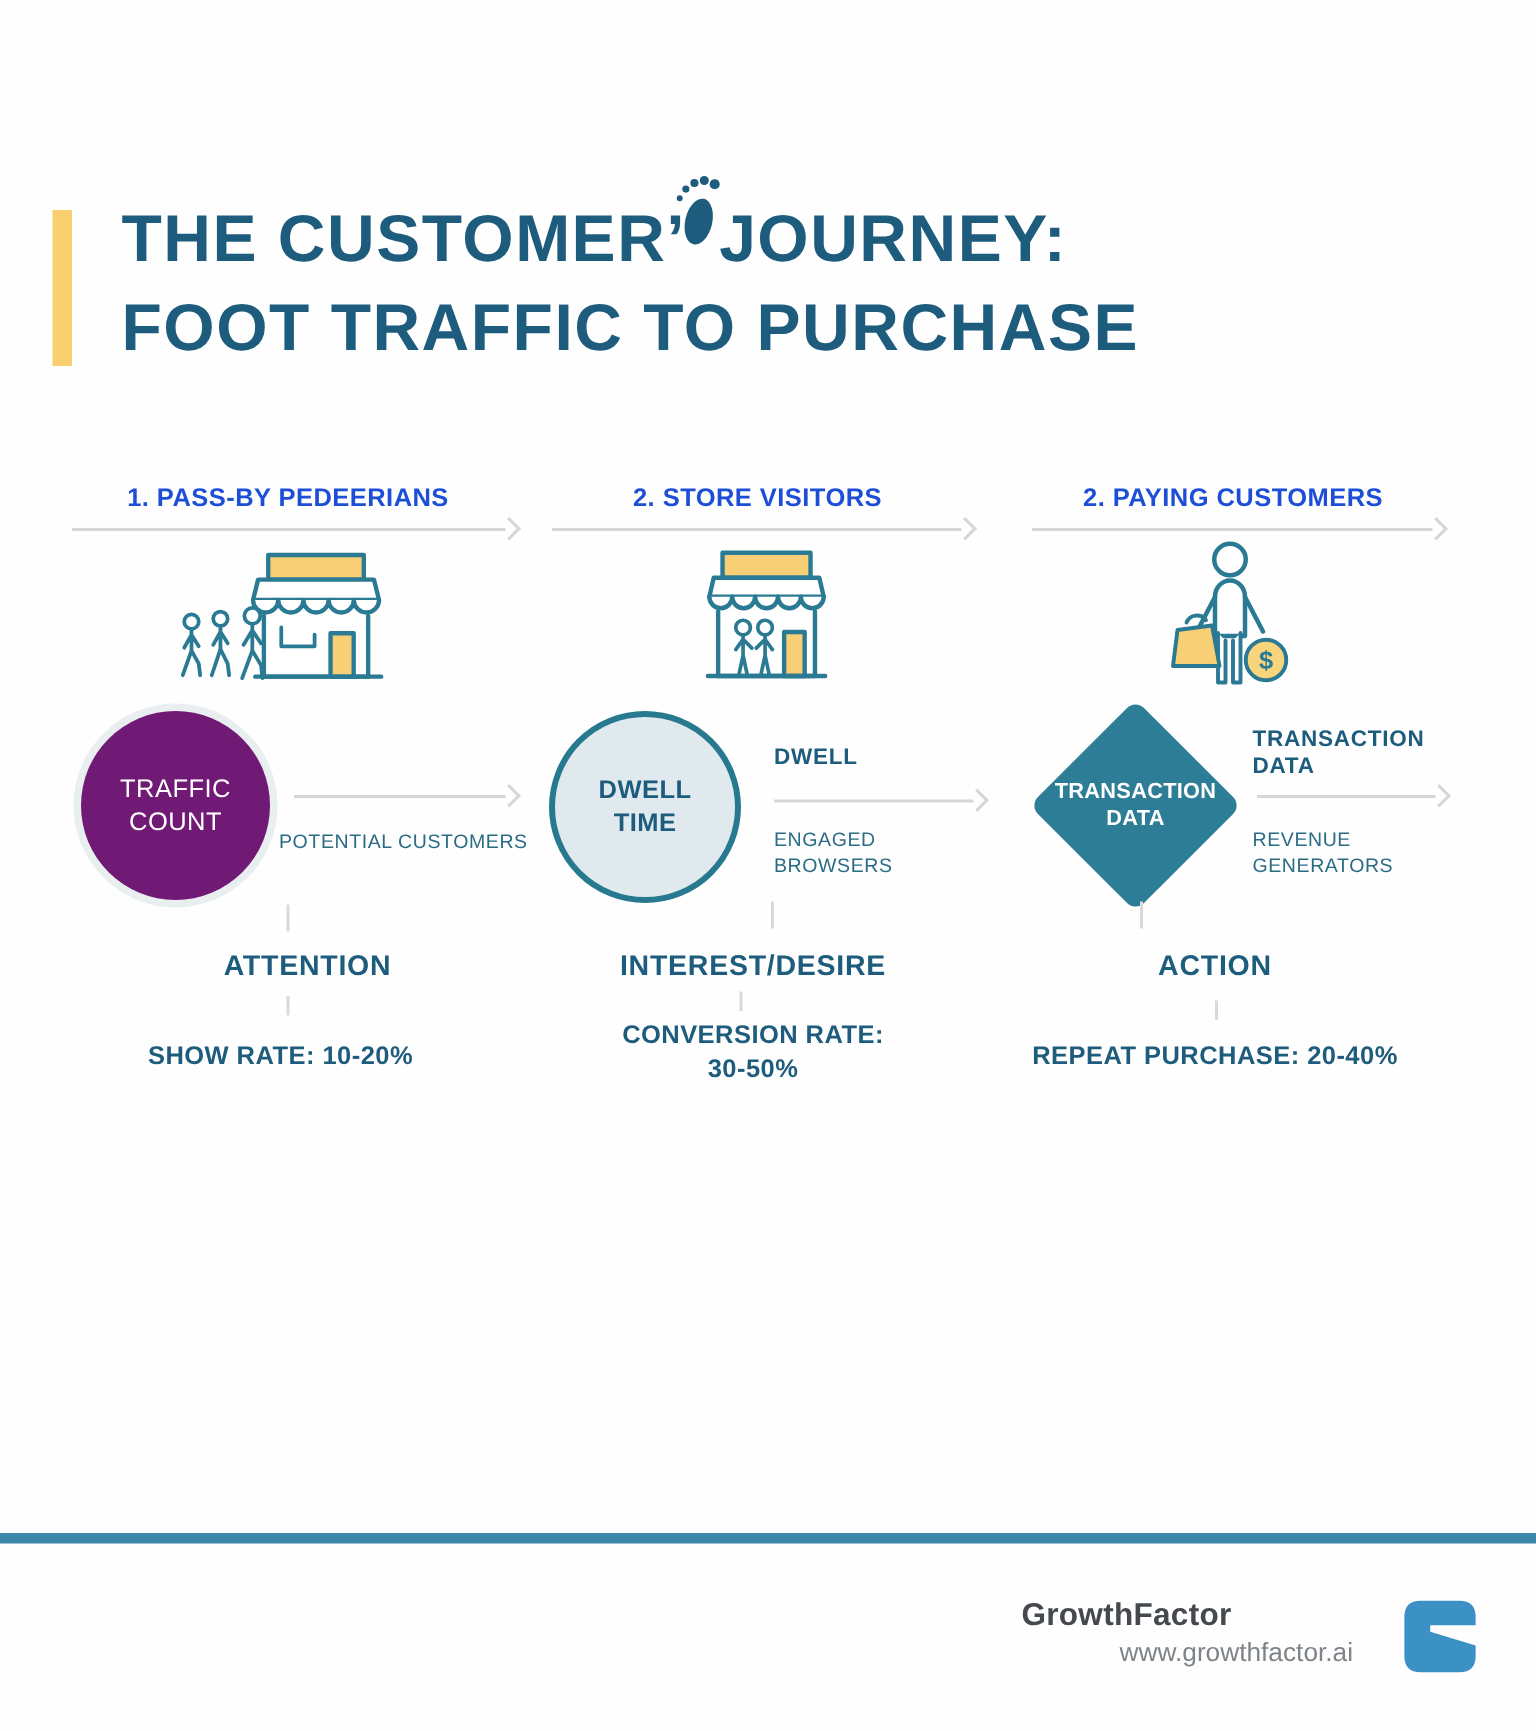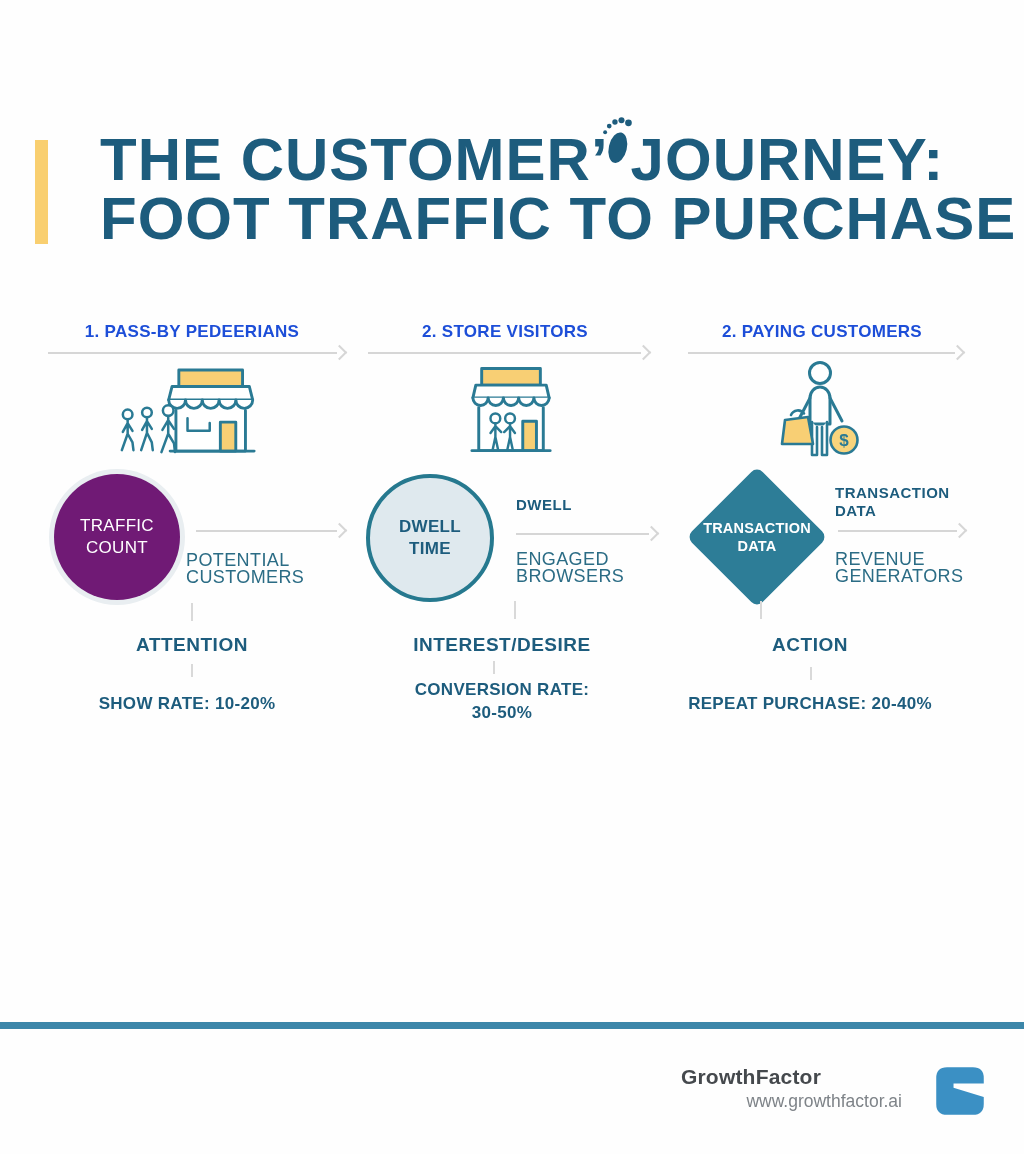--- a/index.html
+++ b/index.html
@@ -2,21 +2,21 @@
 <html><head>
 <meta charset="utf-8">
 <style>
   html,body{margin:0;padding:0;background:#ffffff;}
   #canvas{position:relative;width:1024px;height:1154px;background:#fefefe;overflow:hidden;
           font-family:"Liberation Sans",sans-serif;}
   .abs{position:absolute;}
 
   
   .accent-bar{left:35px;top:140px;width:13px;height:104px;background:#f9cf70;}
-  .title{left:100px;top:130px;color:#1d5c7d;font-weight:700;font-size:60px;line-height:59px;letter-spacing:1px;}
+  .title{left:81px;top:130px;color:#1d5c7d;font-weight:700;font-size:44px;line-height:59px;letter-spacing:1px;}
   .title-line1{display:flex;align-items:flex-start;white-space:pre;}
   .foot-mark{display:inline-block;width:36px;height:52px;margin:-14px -4px 0 -10px;}
 
   
   .stage-header{font-size:17px;font-weight:700;color:#1d4ed8;letter-spacing:0.3px;text-align:center;}
   .sh1{left:42px;top:322px;width:300px;}
   .sh2{left:360px;top:322px;width:290px;}
   .sh3{left:672px;top:322px;width:300px;}
 
   
@@ -37,40 +37,40 @@
            color:#ffffff;font-weight:400;font-size:17px;line-height:22px;text-align:center;letter-spacing:0.3px;}
   .circle2{left:366px;top:474px;width:120px;height:120px;border-radius:50%;background:#dfe9ee;
            border:4px solid #26798f;display:flex;align-items:center;justify-content:center;
            color:#1d5c7d;font-weight:700;font-size:17px;line-height:22px;text-align:center;letter-spacing:0.3px;}
   .diamond{left:707px;top:487px;width:100px;height:100px;background:#2d7d97;transform:rotate(45deg);border-radius:8px;}
   .diamond-text{position:absolute;inset:0;transform:rotate(-45deg);display:flex;align-items:center;justify-content:center;
            color:#ffffff;font-weight:700;font-size:14.5px;line-height:18px;text-align:center;letter-spacing:0.2px;}
   .shape-line{display:block;}
 
   
-  .sm-label{font-size:18px;color:#2b6c85;letter-spacing:0.4px;line-height:17px;}
+  .sm-label{font-size:13px;color:#2b6c85;letter-spacing:0.4px;line-height:17px;}
   .sm-label-bold{font-size:15px;font-weight:700;color:#1d5c7d;letter-spacing:0.5px;line-height:18px;}
   .lbl-potential{left:186px;top:552px;width:175px;}
   .lbl-dwell{left:516px;top:496px;}
   .lbl-engaged{left:516px;top:551px;}
   .lbl-transaction{left:835px;top:484px;}
   .lbl-revenue{left:835px;top:551px;}
 
   
   .tick{width:2px;background:#d9d9d9;}
   .t1a{left:191px;top:603px;height:18px;}
   .t2a{left:514px;top:601px;height:18px;}
   .t3a{left:760px;top:601px;height:18px;}
   .t1b{left:191px;top:664px;height:13px;}
   .t2b{left:493px;top:661px;height:13px;}
   .t3b{left:810px;top:667px;height:13px;}
 
   
   .aida{font-size:19px;font-weight:700;color:#1d5c7d;letter-spacing:0.5px;text-align:center;}
-  .aida1{left:87px;top:634px;width:210px;}
+  .aida1{left:100px;top:634px;width:210px;}
   .aida2{left:397px;top:634px;width:210px;}
   .aida3{left:705px;top:634px;width:210px;}
   .metric{font-size:17px;font-weight:700;color:#1d5c7d;letter-spacing:0.3px;text-align:center;line-height:23px;}
   .metric1{left:62px;top:692px;width:250px;}
   .metric2{left:392px;top:678px;width:220px;}
   .metric3{left:685px;top:692px;width:250px;}
 
   
   .source{left:262px;top:811px;width:500px;text-align:center;font-size:20px;color:#8f9397;letter-spacing:0.3px;}
 

